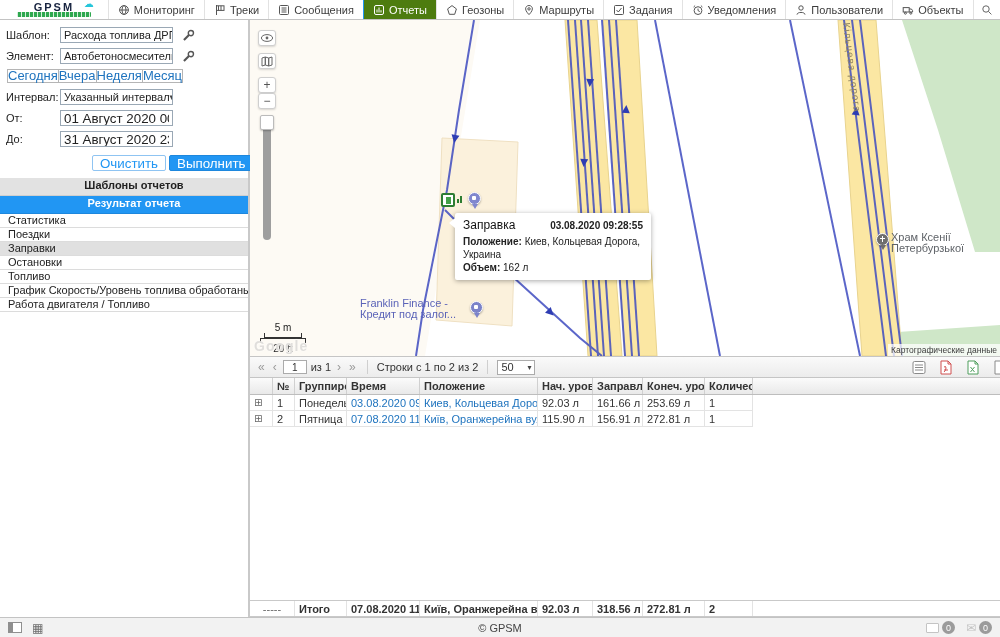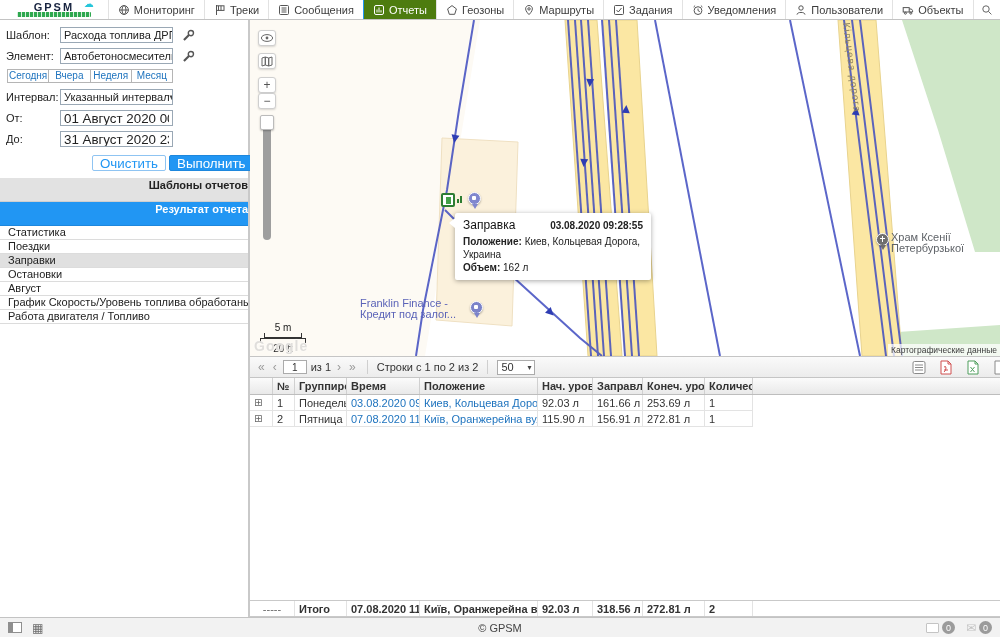--- a/index.html
+++ b/index.html
@@ -27,26 +27,26 @@
     border-right:2px solid #c9c9c9; }
   .form { padding:7px 6px 0 6px; }
   .frow { display:flex; align-items:center; margin-bottom:5px; }
   .flabel { width:54px; flex:none; color:#222; }
   .fselect,.finput { width:113px; height:16px; border:1px solid #9aa8b5; background:#fff;
     display:flex; align-items:center; padding:0 3px; color:#222; overflow:hidden; white-space:nowrap; }
   .fselect .caret { margin-left:auto; color:#444; font-size:9px; }
   .wrench { margin-left:9px; }
   .qrow { display:flex; margin:3px 0 6px 1px; width:166px; }
   .qbtn { flex:1; height:14px; line-height:12px; text-align:center; border:1px solid #b5b5b5;
-    margin-left:-1px; color:#1E73BE; background:#fff; font-size:10px; cursor:pointer; }
+    margin-left:-1px; color:#1E73BE; background:#fff; font-size:13px; cursor:pointer; }
   .qbtn:first-child { margin-left:0; }
   .btnrow { display:flex; justify-content:flex-start; padding-left:86px; gap:3px; margin:8px 0 7px 0; }
   .btn-clear { height:16px; padding:0 7px; background:#fff; color:#2196F3; border:1px solid #8fc4f2; border-radius:2px; }
   .btn-exec { height:16px; padding:0 7px; background:#2196F3; color:#fff; border:1px solid #1d87dd; border-radius:2px; }
-  .sec-h { height:24px; line-height:14px; text-align:right; font-weight:bold; background:#e2e2e2;
+  .sec-h { height:18px; line-height:14px; text-align:center; font-weight:bold; background:#e2e2e2;
     color:#222; border-bottom:1px solid #cfcfcf;padding-left:20px; }
   .sec-h.blue { background:#2196F3; color:#fff; border-bottom-color:#1d87dd; }
   .ritem { height:14px; line-height:13px; padding-left:8px; border-bottom:1px solid #dcdcdc;
     color:#222; white-space:nowrap; overflow:hidden; cursor:pointer; background:#fff; }
   .ritem.sel { background:#e0e0e0; }
 
   
   .main { position:absolute; left:250px; top:20px; width:750px; height:597px; display:flex; flex-direction:column; }
 
   .map { position:relative; width:750px; height:336px; overflow:hidden; background:#fff; flex:none; }
@@ -292,21 +292,21 @@
         <button class="btn-clear">Очистить</button>
         <button class="btn-exec">Выполнить</button>
       </div>
     </div>
     <div class="sec-h">Шаблоны отчетов</div>
     <div class="sec-h blue">Результат отчета</div>
     <div class="ritem">Статистика</div>
     <div class="ritem">Поездки</div>
     <div class="ritem sel">Заправки</div>
     <div class="ritem">Остановки</div>
-    <div class="ritem">Август</div>
+    <div class="ritem">Топливо</div>
     <div class="ritem">График Скорость/Уровень топлива обработаный</div>
     <div class="ritem">Работа двигателя / Топливо</div>
   </div>
 
   <div class="main">
 
     <div class="map">
       <svg class="base" width="750" height="336" viewBox="0 0 750 336">
         <rect x="0" y="0" width="750" height="336" fill="#ffffff"></rect>
         <polygon points="0,0 230,0 175,336 0,336" fill="#fdfaf4"></polygon>

